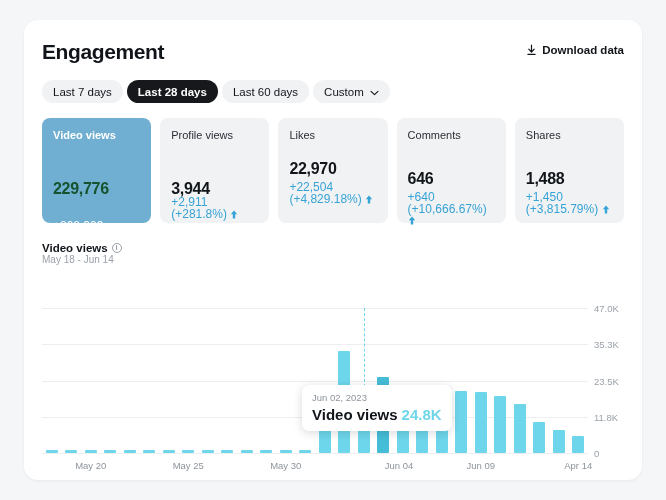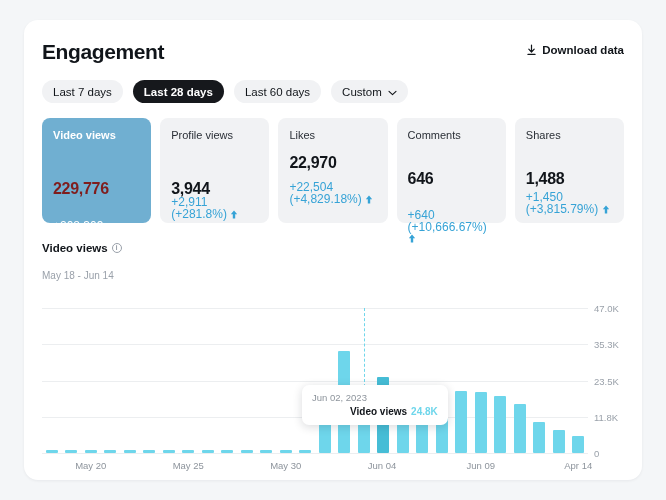--- a/index.html
+++ b/index.html
@@ -30,21 +30,21 @@
   #download-data {
     position: absolute; right: 18px; top: 24px;
     display: flex; align-items: center; gap: 5px;
     font-size: 11.5px; font-weight: 600; color: #11151a;
     cursor: pointer;
   }
   #download-data svg { display: block; }
   
   #range-tabs {
     position: absolute; left: 18px; top: 60px;
-    display: flex; align-items: center; gap: 10px;
+    display: flex; align-items: center; gap: 4px;
   }
   .range-chip {
     height: 23px; padding: 0 11px;
     display: flex; align-items: center;
     border-radius: 12px;
     background: #f1f2f4;
     color: #11151a;
     font-size: 11.5px; font-weight: 500;
     white-space: nowrap;
     cursor: pointer;
@@ -69,49 +69,49 @@
   .metric .m-label {
     font-size: 11px; font-weight: 500; color: #2a2f36;
     line-height: 13px;
   }
   .metric.selected .m-label { color: #ffffff; font-weight: 600; }
   .metric .m-value {
     position: absolute; left: 11px;
     font-size: 16px; font-weight: 700; color: #11151a;
     letter-spacing: -0.3px;
   }
-  .metric.selected .m-value { color: #7f1d1d; }
+  .metric.selected .m-value { color: #14532d; }
   .metric .m-delta {
     position: absolute; left: 11px; right: 8px;
     font-size: 12px; font-weight: 500; color: #36a3d6;
     line-height: 11.5px;
   }
   .metric.selected .m-delta { color: #ffffff; }
   .metric .m-arrow {
     fill: #36a3d6; display: inline-block; vertical-align: -1px;
   }
   
   .metric[data-idx="0"] .m-value { top: 62px; }
   .metric[data-idx="0"] .m-delta { top: 103px; }
   .metric[data-idx="1"] .m-value { top: 62px; }
   .metric[data-idx="1"] .m-delta { top: 79px; }
-  .metric[data-idx="2"] .m-value { top: 36px; }
+  .metric[data-idx="2"] .m-value { top: 42px; }
   .metric[data-idx="2"] .m-delta { top: 64px; }
   .metric[data-idx="3"] .m-value { top: 52px; }
-  .metric[data-idx="3"] .m-delta { top: 92px; }
+  .metric[data-idx="3"] .m-delta { top: 74px; }
   .metric[data-idx="4"] .m-value { top: 52px; }
   .metric[data-idx="4"] .m-delta { top: 74px; }
   
   #chart-head { position: absolute; left: 18px; top: 222px; }
   #chart-title {
     font-size: 11.5px; font-weight: 700; color: #11151a;
     display: flex; align-items: center; gap: 4px;
   }
   #chart-subtitle {
-    margin-top: 16px;
+    margin-top: 0;
     font-size: 10px; font-weight: 400; color: #9aa1aa;
   }
   #plot {
     position: absolute;
     left: 18px; top: 288px;
     width: 546px; height: 145px;
   }
   .grid-line {
     position: absolute; left: 0; right: 0; height: 1px;
     background: #eceef0;
@@ -136,21 +136,21 @@
   #tooltip {
     position: absolute;
     left: 260px; top: 77px;
     background: #ffffff;
     border-radius: 7px;
     box-shadow: 0 2px 10px rgba(16,24,40,0.16);
     padding: 7px 10px 8px 10px;
     white-space: nowrap;
   }
   #tt-date { font-size: 9.5px; color: #8d949c; }
-  #tt-row { margin-top: 3px; font-size: 10px; font-weight: 700; color: #11151a; margin-left: 38px; }
+  #tt-row { margin-top: 3px; font-size: 15px; font-weight: 700; color: #11151a; }
   #tt-val { color: #6ED6EB; font-weight: 700; margin-left: 4px; }
   #x-axis { position: absolute; left: 18px; top: 440px; width: 546px; height: 14px; }
   .x-label {
     position: absolute; top: 0;
     font-size: 9.5px; color: #8d949c;
     transform: translateX(-50%);
     white-space: nowrap;
   }
   .info-circle {
     width: 10px; height: 10px; border-radius: 50%;
@@ -291,17 +291,17 @@
       <div id="tt-row">
         <span>Video views</span><span id="tt-val">24.8K</span>
       </div>
     </div>
   </div>
 
   <div id="x-axis">
       <div class="x-label" style="left: 48.75px;">May 20</div>
       <div class="x-label" style="left: 146.25px;">May 25</div>
       <div class="x-label" style="left: 243.75px;">May 30</div>
-      <div class="x-label" style="left: 340px;">Jun 04</div>
+      <div class="x-label" style="left: 357px;">Jun 04</div>
       <div class="x-label" style="left: 438.75px;">Jun 09</div>
       <div class="x-label" style="left: 536.25px;">Apr 14</div>
     </div>
 </div>
 
 </body></html>

